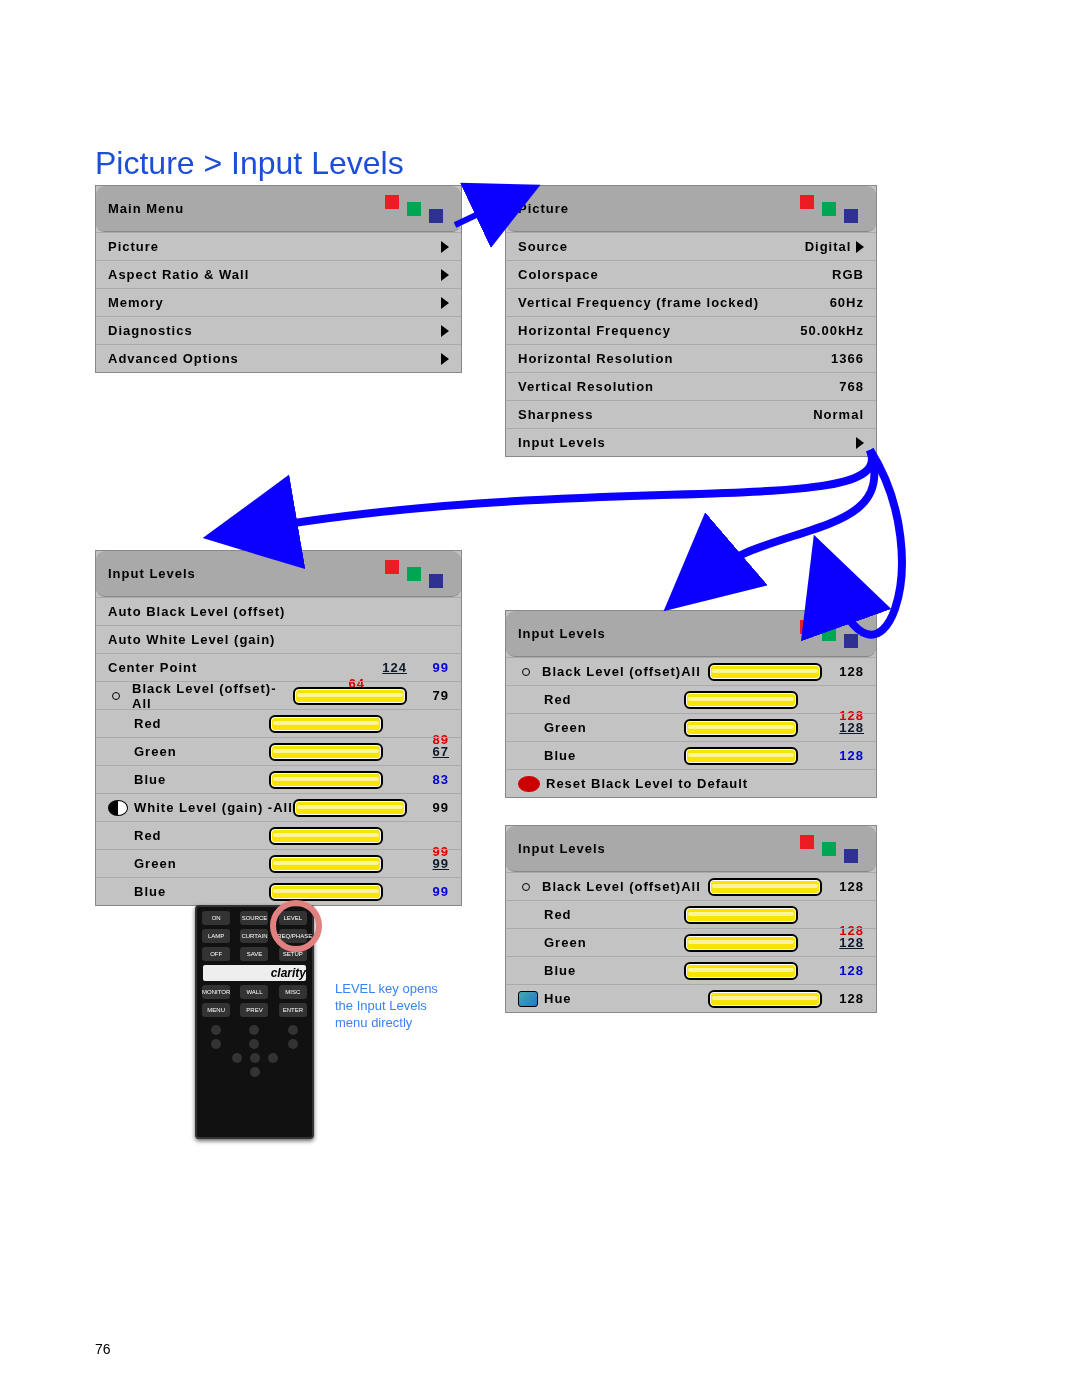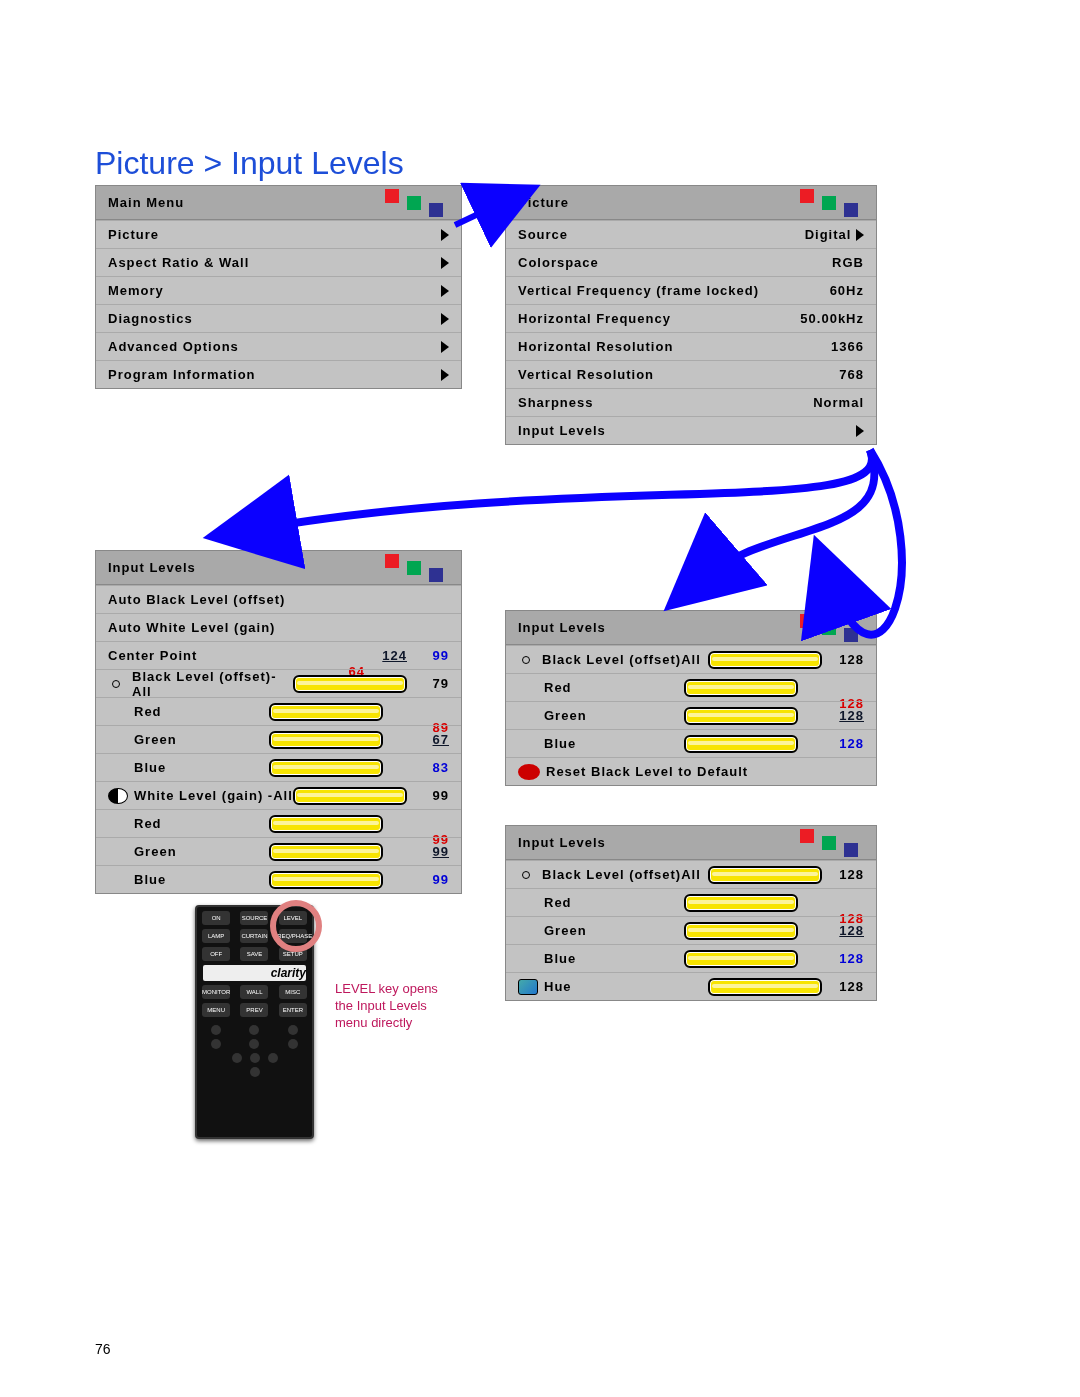--- a/index.html
+++ b/index.html
@@ -1,19 +1,19 @@
 <!DOCTYPE html>
 <html><head>
 <meta charset="utf-8">
 <style>
   html,body{margin:0;padding:0;background:#fff;font-family:Arial,Helvetica,sans-serif;}
   .page{position:relative;width:1080px;height:1397px;background:#fff;}
   .title{position:absolute;left:95px;top:105px;font-size:32px;color:#1d4ed8;font-weight:400;margin-top:40px;}
   .panel{position:absolute;background:#c3c3c3;border:1px solid #888;font-size:13px;color:#000;}
-  .panel .hdr{background:#a9a9a9;padding:8px 12px;font-weight:bold;letter-spacing:1px;display:flex;align-items:center;position:relative;height:34px;box-sizing:border-box;border-bottom:1px solid #888;}
+  .panel .hdr{background:#a9a9a9;padding:8px 12px;font-weight:bold;letter-spacing:1px;display:flex;align-items:center;position:relative;height:46px;box-sizing:border-box;border-bottom:1px solid #888;border-radius:9px;}
   .panel .row{padding:6px 12px;font-weight:bold;letter-spacing:1px;display:flex;align-items:center;position:relative;height:28px;box-sizing:border-box;border-top:1px solid #aaa;}
   .panel .row .lbl{flex:1;}
   .panel .row .arrow{width:0;height:0;border-top:6px solid transparent;border-bottom:6px solid transparent;border-left:8px solid #000;}
   .panel .row .val{white-space:nowrap;}
   .indent{padding-left:38px !important;gap:24px;}
   .rgb-icons{position:absolute;right:6px;top:0;height:100%;display:flex;align-items:center;}
   .rgblogo{width:70px;height:28px;position:relative;}
   .plus{position:absolute;display:block;width:14px;height:14px;}
   .plus::before,.plus::after{content:"";position:absolute;background:inherit;}
   .plus::before{left:0;right:0;top:5px;height:4px;}
@@ -27,21 +27,21 @@
   .red{color:#d80000;margin-top:32px;}
   .green{color:#0f172a;text-decoration:underline;}
   .blue{color:#0000d8;}
   .pagenum{position:absolute;left:95px;bottom:40px;font-size:14px;color:#000;}
   .remote{position:absolute;left:195px;top:905px;width:115px;height:230px;background:#111;border:2px solid #333;border-radius:4px;box-shadow:0 2px 4px rgba(0,0,0,0.6);color:#fff;font-size:7px;text-align:right;}
   .remote .rrow{display:flex;justify-content:space-around;margin-top:4px;}
   .remote .btn{width:28px;height:14px;background:#333;border-radius:3px;display:flex;align-items:center;justify-content:center;font-size:6px;}
   .remote .logo{background:#eee;color:#000;font-style:italic;font-weight:bold;font-size:12px;margin:4px 6px;border-radius:2px;height:16px;line-height:16px;}
   .remote .dot{width:10px;height:10px;background:#333;border-radius:50%;}
   .ring{position:absolute;left:270px;top:900px;width:40px;height:40px;border:6px solid #e08080;border-radius:50%;pointer-events:none;}
-  .caption{position:absolute;left:335px;top:980px;font-size:13px;color:#be185d;line-height:17px;width:130px;}
+  .caption{position:absolute;left:335px;top:980px;font-size:13px;color:#3b82f6;line-height:17px;width:130px;}
   svg.arrows{position:absolute;left:0;top:0;pointer-events:none;}
   .miniicon{display:inline-block;width:18px;height:16px;margin-right:6px;flex:0 0 18px;}
   .sun{width:16px;height:16px;position:relative;}
   .sun::before{content:"";position:absolute;left:4px;top:4px;width:6px;height:6px;border:1px solid #000;border-radius:50%;}
   .sun::after{content:"";position:absolute;inset:0;background:
     linear-gradient(#000,#000) 7px 0/2px 3px no-repeat,
     linear-gradient(#000,#000) 7px 13px/2px 3px no-repeat,
     linear-gradient(#000,#000) 0 7px/3px 2px no-repeat,
     linear-gradient(#000,#000) 13px 7px/3px 2px no-repeat;}
 </style>
@@ -75,24 +75,20 @@
         <span class="arrow"></span>
       </div>
   <div class="row">
         <span class="lbl">Diagnostics</span>
         <span class="arrow"></span>
       </div>
   <div class="row">
         <span class="lbl">Advanced Options</span>
         <span class="arrow"></span>
       </div>
-  <div class="row">
-        <span class="lbl">Program Information</span>
-        <span class="arrow"></span>
-      </div>
 </div>
 
 <div class="panel" style="left:505px;top:185px;width:370px;">
   <div class="hdr">
         <span>Picture</span>
     <div class="rgb-icons">
           <div class="rgblogo">
             <span class="plus r"></span>
             <span class="plus g"></span>
             <span class="plus b"></span>

